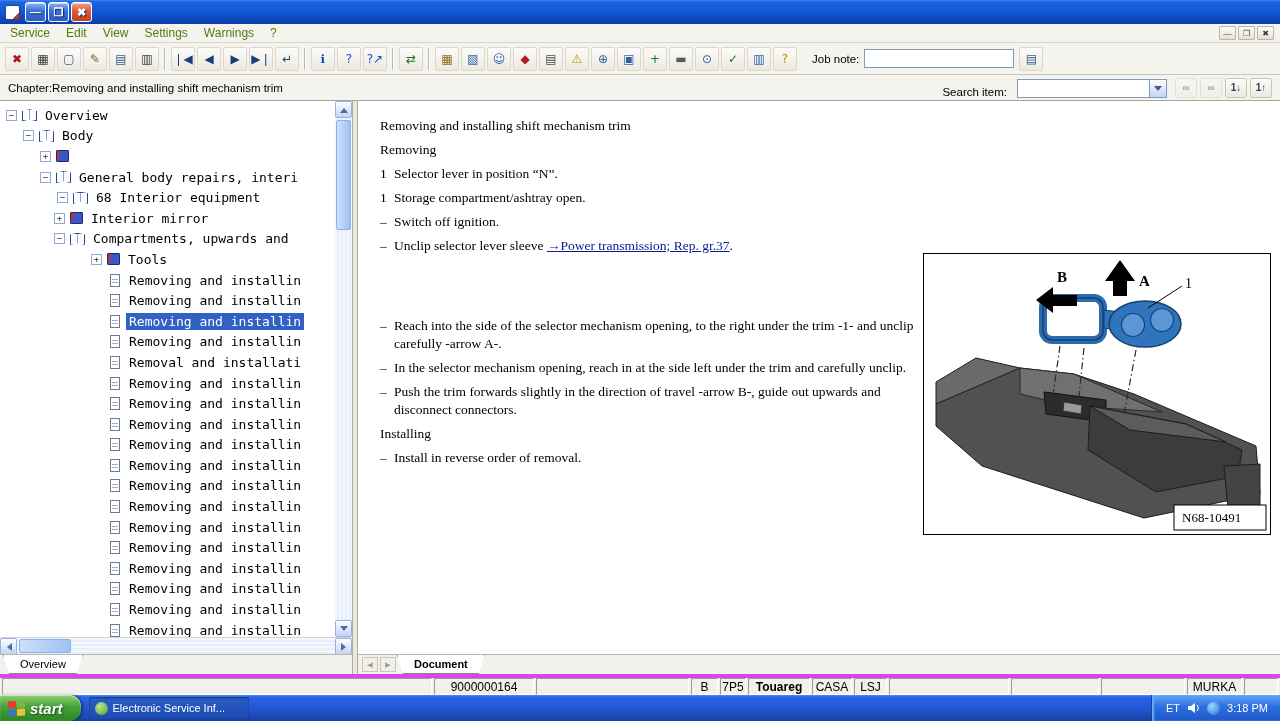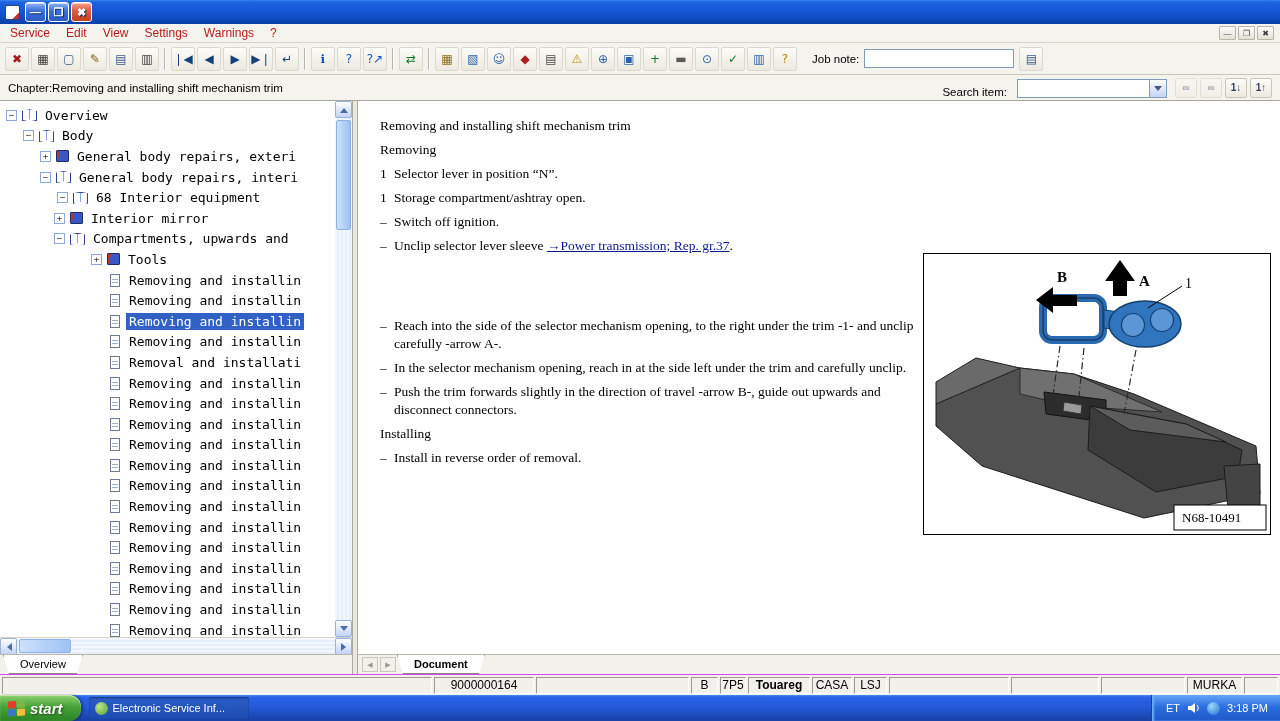--- a/index.html
+++ b/index.html
@@ -15,21 +15,21 @@
   .title-text{flex:1;white-space:nowrap;overflow:hidden}
   .win-buttons{display:flex;gap:2px}
   .winbtn{width:21px;height:20px;border:1px solid #fff;border-radius:3px;color:#fff;font-size:11px;line-height:1;
     display:flex;align-items:center;justify-content:center;background:linear-gradient(180deg,#8db5f5,#3a6fd8 45%,#2a5cc4);
     box-shadow:inset 0 1px 0 rgba(255,255,255,.6)}
   .winbtn[data-kind="close-button"]{background:linear-gradient(180deg,#f4a08b,#e0593a 45%,#c4401f)}
 
   
   .menubar{height:19px;flex:none;display:flex;align-items:center;background:#f4f3ee;border-bottom:1px solid #d8d4c8;padding:0 2px}
   .menu-items{display:flex;align-items:center;height:100%}
-  .menu-item{padding:0 8px;font-size:12px;color:#b91c1c;display:flex;align-items:center;height:100%;cursor:default}
+  .menu-item{padding:0 8px;font-size:12px;color:#4d7c0f;display:flex;align-items:center;height:100%;cursor:default}
   .mdi-buttons{margin-left:auto;display:flex;gap:2px;padding-right:4px}
   .mdi-btn{width:17px;height:14px;font-size:8px;display:flex;align-items:center;justify-content:center;color:#3a3a3a;
     background:linear-gradient(180deg,#fdfcfa,#e4e1d6);border:1px solid #b9b5a8;border-radius:1px}
 
   
   .toolbar{height:32px;flex:none;display:flex;align-items:center;background:#f4f3ee;border-bottom:1px solid #c9c5b8;padding:0 4px}
   .tb-buttons{display:flex;align-items:center;height:100%}
   .tb-btn{width:24px;height:24px;flex:none;margin:0 1px;border:1px solid #dcd8cc;border-radius:2px;
     background:linear-gradient(180deg,#fcfbf8,#eceadf);font-size:12px;line-height:1;display:flex;align-items:center;justify-content:center;cursor:default;font-family:"DejaVu Sans",sans-serif}
   .tb-btn span{pointer-events:none}
@@ -116,21 +116,21 @@
   .doc-link{color:#0b1a8c;text-decoration:underline;cursor:pointer}
   .doc-link:empty{display:none}
 
   .figure{position:absolute;left:565px;top:152px;width:348px;height:282px;border:1px solid #000;background:#fff}
   .fig-svg{width:100%;height:100%;display:block}
   .fig-big-label{font:bold 15px "Liberation Serif",serif}
   .fig-part-label{font:14px "Liberation Serif",serif}
   .fig-caption-text{font:13px "Liberation Serif",serif}
 
   
-  .statusbar{height:21px;flex:none;display:flex;align-items:center;background:#f1f0eb;border-top:1px solid #d946ef;padding:2px 2px 2px 2px;font-size:12px}
+  .statusbar{height:21px;flex:none;display:flex;align-items:center;background:#f1f0eb;border-top:4px solid #d946ef;padding:2px 2px 2px 2px;font-size:12px}
   .status-cell{height:17px;margin-right:2px;border:1px solid;border-color:#9d9a90 #fff #fff #9d9a90;
     display:flex;align-items:center;justify-content:center;white-space:nowrap;overflow:hidden}
   .statusbar div:nth-of-type(1){width:430px}
   .statusbar div:nth-of-type(2){width:100px}
   .statusbar div:nth-of-type(3){width:153px}
   .statusbar div:nth-of-type(4){width:27px}
   .statusbar div:nth-of-type(5){width:26px}
   .statusbar div:nth-of-type(6){width:62px;font-weight:bold}
   .statusbar div:nth-of-type(7){width:40px;font-weight:normal}
   .statusbar div:nth-of-type(8){width:33px;font-weight:normal}
@@ -359,21 +359,20 @@
 
             <div class="tree-item" data-level="1" data-expand="minus" data-icon="book-open" title="Body">
               <span class="expander"></span>
               <span class="tree-icon"></span>
               <span class="tree-label">Body</span>
             </div>
 
             <div class="tree-item" data-level="2" data-expand="plus" data-icon="book-closed" title="General body repairs, exteri">
               <span class="expander"></span>
               <span class="tree-icon"></span>
-              <span class="tree-label">General body repairs, exteri</span>
             </div>
 
             <div class="tree-item" data-level="2" data-expand="minus" data-icon="book-open" title="General body repairs, interi">
               <span class="expander"></span>
               <span class="tree-icon"></span>
               <span class="tree-label">General body repairs, interi</span>
             </div>
 
             <div class="tree-item" data-level="3" data-expand="minus" data-icon="book-open" title="68 Interior equipment">
               <span class="expander"></span>

